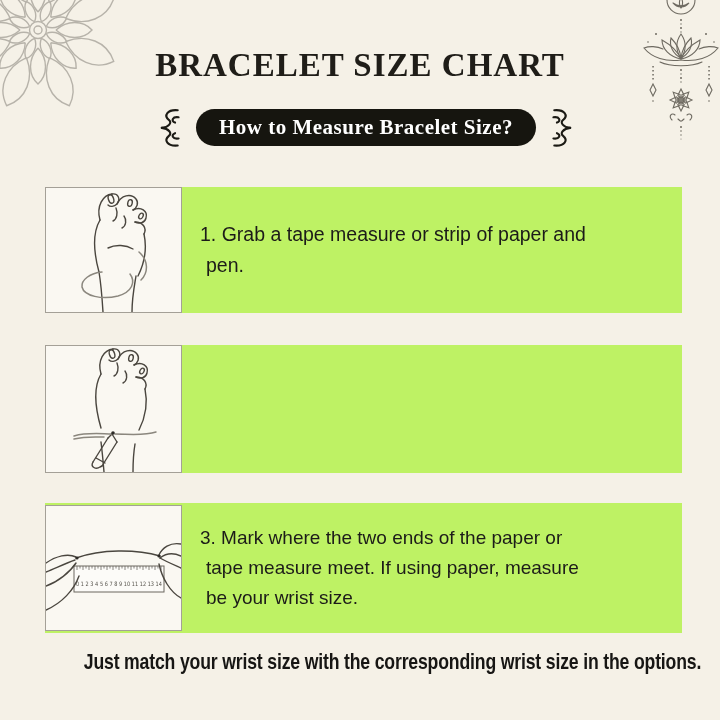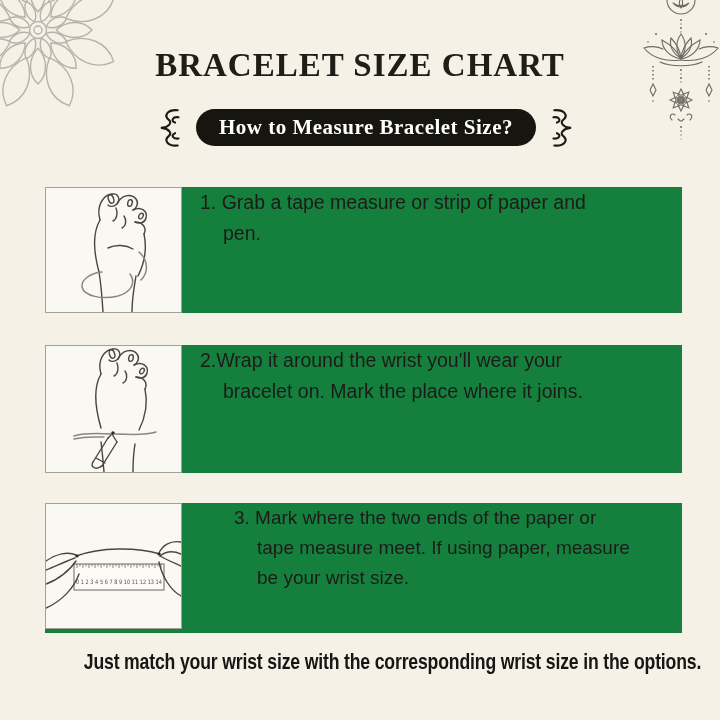--- a/index.html
+++ b/index.html
@@ -22,36 +22,36 @@
     display:flex;align-items:center;justify-content:center;gap:13px;text-align:center;
   }
   .badge{
     background:#16150f;color:#ffffff;border-radius:20px;
     font-family:"Liberation Serif",serif;font-weight:700;font-size:21px;
     letter-spacing:0.5px;padding:5px 23px;line-height:27px;white-space:nowrap;
   }
   .flourish{width:30px;height:44px;}
 
   .steps{position:absolute;top:187px;left:45px;width:637px;display:flex;flex-direction:column;}
-  .step{display:flex;align-items:flex-start;background:#15803d;}
+  .step{display:flex;align-items:center;background:#bef264;}
   .step-1{height:126px;margin-bottom:32px;}
   .step-2{height:128px;margin-bottom:30px;}
-  .step-3{height:130px;gap:34px;}
+  .step-3{height:130px;}
   .img-box{
     flex:0 0 137px;width:137px;box-sizing:border-box;
     background:#faf8f2;border:1px solid #a4a097;
   }
   .img-box svg{width:100%;height:100%;display:block;}
   .step-text{
     display:flex;flex-direction:column;justify-content:center;
     padding-left:18px;color:#1c1b19;font-size:19.5px;line-height:31px;
     white-space:nowrap;
   }
   .step-3 .step-text{line-height:30px;font-size:19px;}
-  .ln.cont{margin-left:23px;}
+  .ln.cont{margin-left:6px;}
 
   .footer{position:absolute;top:650px;left:16px;right:0;text-align:center;}
   .footer span{
     display:inline-block;transform:scaleX(0.82);transform-origin:50% 50%;
     font-weight:700;font-size:21.5px;letter-spacing:-0.2px;color:#171614;
     white-space:nowrap;
   }
   .sketch{stroke:#4a463f;stroke-width:1.4;fill:none;stroke-linecap:round;stroke-linejoin:round;}
   .sketch-lt{stroke:#8b877e;stroke-width:1.5;fill:none;stroke-linecap:round;}
 </style>
@@ -241,24 +241,20 @@
             <path d="M50,112 L59,117"></path>
           </g>
           <g class="sketch-lt">
             <path d="M28,90 C42,86 56,88 66,88"></path>
             <path d="M69,88 C82,88 98,90 110,86"></path>
             <path d="M28,93 C40,90 50,91 58,91"></path>
           </g>
           <circle cx="67" cy="87" r="1.8" fill="#2c2a26" stroke="none"></circle>
         </svg>
       </div>
-      <div class="step-text">
-        <div class="ln">2.Wrap it around the wrist you'll wear your</div>
-        <div class="ln cont">bracelet on. Mark the place where it joins.</div>
-      </div>
     </div>
 
     <div class="step step-3">
       <div class="img-box">
         <svg viewBox="0 0 135 124" aria-hidden="true">
           <rect x="28" y="60" width="90" height="26" fill="#fcfbf8" stroke="#6b675f" stroke-width="1"></rect>
           <path stroke="#6b675f" stroke-width="0.8" fill="none" d="M31,60 v4 M37,60 v4 M43,60 v4 M49,60 v4 M55,60 v4 M61,60 v4 M67,60 v4 M73,60 v4 M79,60 v4 M85,60 v4 M91,60 v4 M97,60 v4 M103,60 v4 M109,60 v4 M115,60 v4 M34,60 v2.5 M40,60 v2.5 M46,60 v2.5 M52,60 v2.5 M58,60 v2.5 M64,60 v2.5 M70,60 v2.5 M76,60 v2.5 M82,60 v2.5 M88,60 v2.5 M94,60 v2.5 M100,60 v2.5 M106,60 v2.5 M112,60 v2.5"></path>
           <text x="30" y="80" font-size="6" fill="#55524b" font-family="DejaVu Sans, sans-serif" textLength="86" lengthAdjust="spacingAndGlyphs">0 1 2 3 4 5 6 7 8 9 10 11 12 13 14</text>
           <g class="sketch">
             <path d="M30,52 C55,43 90,43 114,50"></path>

